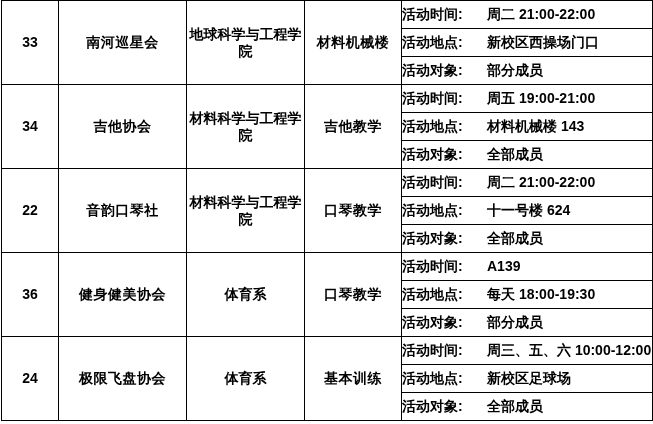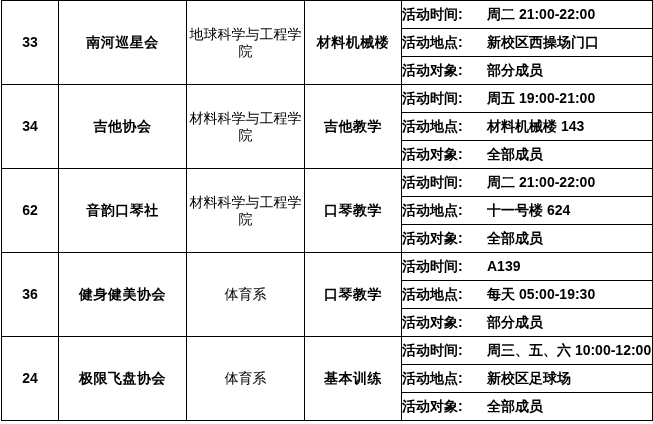--- a/index.html
+++ b/index.html
@@ -47,21 +47,21 @@
     font-size: 15px;
     font-weight: bold;
   }
   td.name {
     font-size: 15px;
     font-weight: bold;
     letter-spacing: 0.5px;
   }
   td.dept {
     font-size: 14px;
-    font-weight: normal;
+    font-weight: bold;
     padding: 0 6px;
     line-height: 1.45;
   }
   td.act {
     font-size: 15px;
     font-weight: bold;
     letter-spacing: 0.5px;
   }
   td.detail-cell {
     padding: 0;
@@ -153,21 +153,21 @@
               <tr>
                 <td class="d-label">活动对象:</td>
                 <td class="d-value">全部成员</td>
               </tr>
             </tbody>
           </table>
         </td>
       </tr>
 
       <tr class="row-h">
-        <td class="idx">62</td>
+        <td class="idx">22</td>
         <td class="name">音韵口琴社</td>
         <td class="dept">材料科学与工程学院</td>
         <td class="act">口琴教学</td>
         <td class="detail-cell">
           <table class="detail">
             <tbody>
               <tr>
                 <td class="d-label">活动时间:</td>
                 <td class="d-value">周二 21:00-22:00</td>
               </tr>
@@ -191,21 +191,21 @@
         <td class="act">口琴教学</td>
         <td class="detail-cell">
           <table class="detail">
             <tbody>
               <tr>
                 <td class="d-label">活动时间:</td>
                 <td class="d-value">A139</td>
               </tr>
               <tr>
                 <td class="d-label">活动地点:</td>
-                <td class="d-value">每天 05:00-19:30</td>
+                <td class="d-value">每天 18:00-19:30</td>
               </tr>
               <tr>
                 <td class="d-label">活动对象:</td>
                 <td class="d-value">部分成员</td>
               </tr>
             </tbody>
           </table>
         </td>
       </tr>
 

